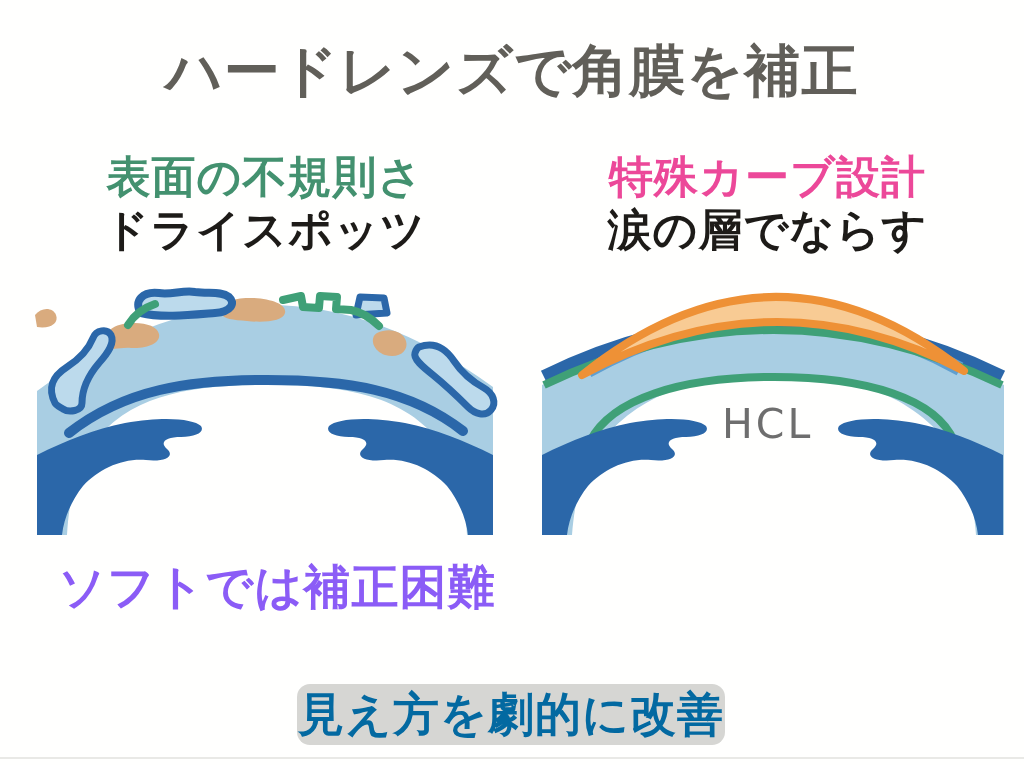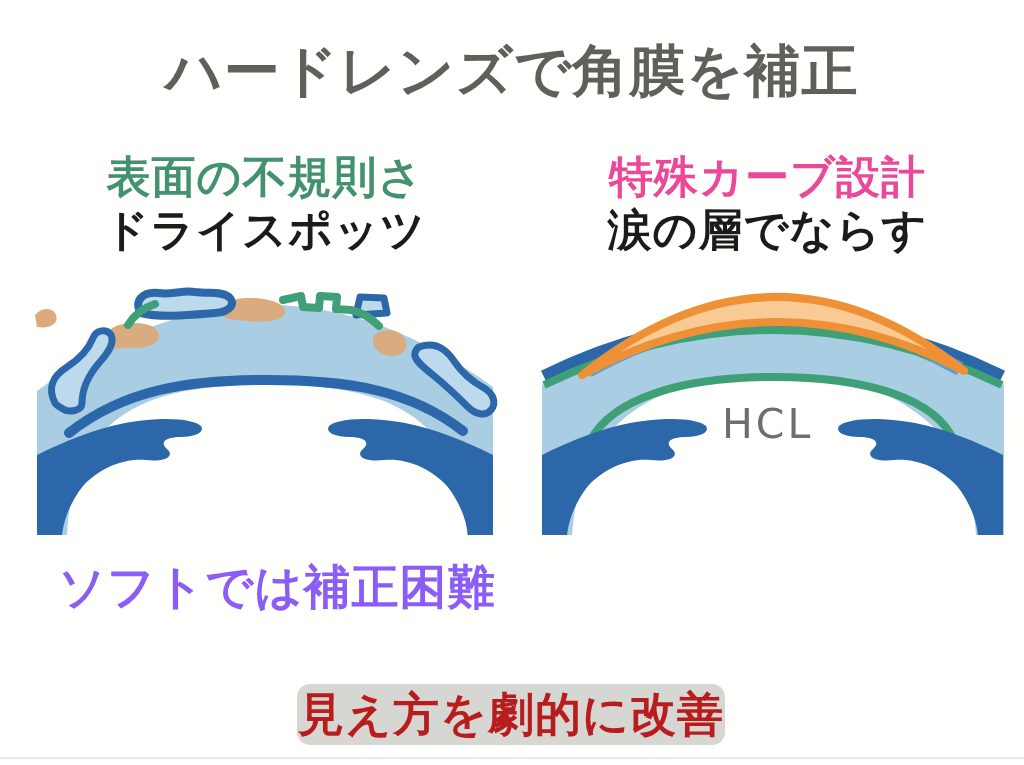--- a/index.html
+++ b/index.html
@@ -28,21 +28,21 @@
   }
   .footnote{
     position:absolute;left:58px;top:556px;font-size:47px;font-weight:bold;
     color:#8b5cf6;letter-spacing:1px;white-space:nowrap;
   }
   .badge{
     position:absolute;left:297px;top:684px;width:428px;height:61px;
     background:#d6d6d3;border-radius:13px;
     display:flex;align-items:center;justify-content:center;
   }
-  .badge-text{font-size:46px;font-weight:bold;color:#b91c1c;white-space:nowrap;letter-spacing:1px;}
+  .badge-text{font-size:46px;font-weight:bold;color:#0369a1;white-space:nowrap;letter-spacing:1px;}
   .bottom-line{position:absolute;left:0;top:757px;width:1024px;height:2px;background:#e9e9e6;}
   svg{display:block;}
 </style>
 </head>
 <body>
 
 <div class="stage">
 
   <div class="title">ハードレンズで角膜を補正</div>
 

